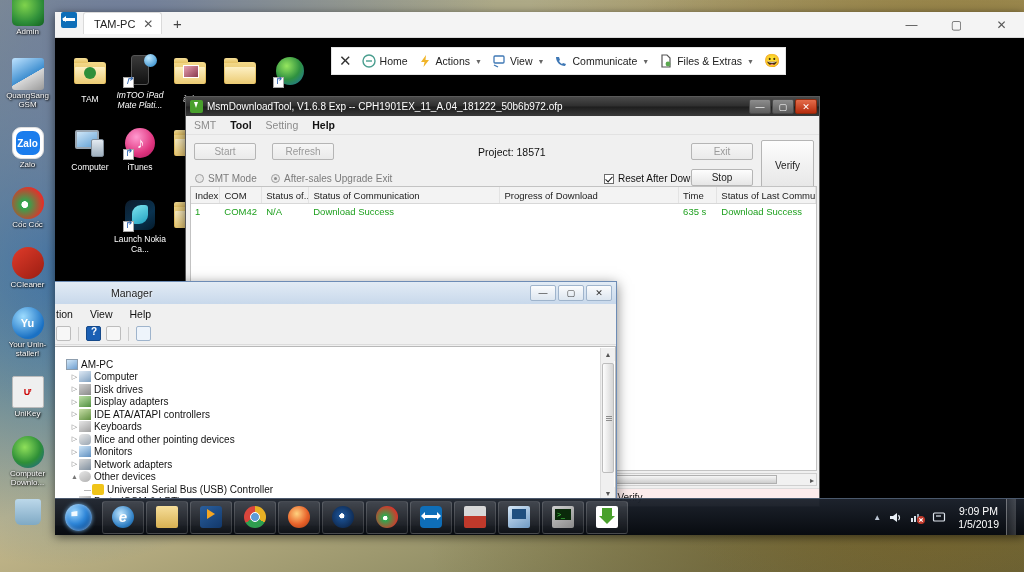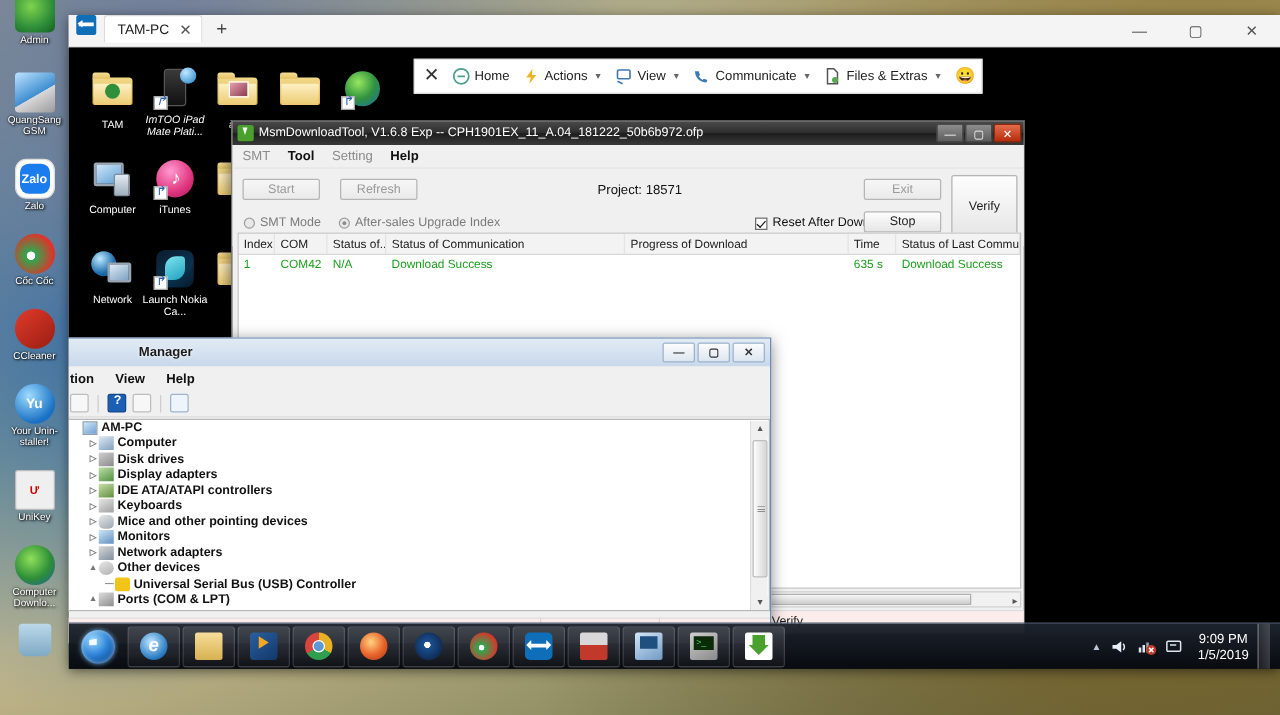--- a/index.html
+++ b/index.html
@@ -213,21 +213,21 @@
   .dm-tools {
     height: 22px; display: flex; align-items: center; gap: 5px;
     padding-left: 5px; background: #f0f0f0; border-bottom: 1px solid #dcdcdc;
   }
   .dm-tbtn { width: 15px; height: 15px; border: 1px solid #bdbdbd; background: #f7f7f7; border-radius: 2px; position: relative; }
   .dm-tbtn.q { background: #1a5fb4; border-color: #15498a; }
   .dm-tbtn.q::after { content: "?"; position: absolute; left: 4px; top: -1px; color: #fff; font-size: 10px; font-weight: bold; }
   .dm-sep { width: 1px; height: 14px; background: #cdcdcd; margin: 0 2px; }
 
   .dm-body { position: absolute; left: 2px; top: 64px; width: 563px; height: 154px; background: #fff; border: 1px solid #b8b8b8; overflow: hidden; }
-  .dm-tree { padding: 0 0 0 3px; }
+  .dm-tree { padding: 11px 0 0 3px; }
   .dm-node { display: flex; align-items: center; height: 12.5px; font-size: 10px; color: #111; white-space: nowrap; }
   .dm-node .ex { width: 9px; text-align: center; font-size: 7px; color: #777; flex: none; }
   .dm-node .ni { width: 12px; height: 11px; margin-right: 3px; flex: none; position: relative; }
   .dm-node.l2 { padding-left: 13px; }
   .dm-vscroll { position: absolute; right: 1px; top: 1px; width: 14px; height: 152px; background: #f0f0f0; border-left: 1px solid #ddd; }
   .dm-vscroll .up, .dm-vscroll .dn { position: absolute; left: 0; width: 14px; height: 13px; font-size: 7px; color: #555; display: flex; align-items: center; justify-content: center; background: #f0f0f0; }
   .dm-vscroll .up { top: 0; } .dm-vscroll .dn { bottom: 0; }
   .dm-vscroll .th { position: absolute; left: 1px; top: 15px; width: 12px; height: 110px; background: linear-gradient(to right,#fdfdfd,#d6d6d6); border: 1px solid #bdbdbd; border-radius: 2px; }
   .dm-vscroll .th::after { content:""; position:absolute; left:3px; top:52px; width:6px; height:5px;
     background: repeating-linear-gradient(to bottom,#8d8d8d 0 1px,transparent 1px 2px); }
@@ -459,27 +459,20 @@
         <div class="glyph">
           <div class="folder">
               <div class="back"></div>
               <div class="tab"></div>
               <div class="front"></div>
             </div>
         </div>
         <div class="lbl">gh</div>
       </div>
 
-      <div class="ricon" style="left:4px;top:160px;">
-        <div class="glyph">
-          <div style="position:absolute;left:0px;top:3px;width:20px;height:20px;border-radius:50%;background:radial-gradient(circle at 35% 30%,#bfe9ff,#1d6fae 60%,#0f4673)"></div>
-          <div style="position:absolute;left:13px;top:12px;width:19px;height:16px;background:linear-gradient(150deg,#dce9f5,#7fa2c2);border:2px solid #97a4b2;border-radius:2px"></div>
-        </div>
-        <div class="lbl">Network</div>
-      </div>
 
       <div class="ricon" style="left:54px;top:160px;">
         <div class="glyph">
           <div style="position:absolute;left:2px;top:2px;width:30px;height:30px;border-radius:7px;background:linear-gradient(145deg,#0d1c2c,#0a3350 60%,#041a2b)"></div>
           <div style="position:absolute;left:9px;top:7px;width:16px;height:19px;border-radius:9px 3px 9px 3px;background:linear-gradient(150deg,#7fe6f0,#1f9fbf)"></div>
           <div class="shortcut-arrow"></div>
         </div>
         <div class="lbl">Launch Nokia Ca...</div>
       </div>
 
@@ -620,21 +613,21 @@
           <div class="proj" style="left:292px;top:11px;">Project: 18571</div>
           <div class="btn dis" style="left:505px;top:8px;width:62px;height:17px;">Exit</div>
           <div class="btn" style="left:575px;top:5px;width:53px;height:50px;">Verify</div>
 
           <div class="radio-row" style="left:9px;top:38px;">
             <span class="rd"></span>
             <span>SMT Mode</span>
           </div>
           <div class="radio-row" style="left:85px;top:38px;">
             <span class="rd on"></span>
-            <span>After-sales Upgrade Index</span>
+            <span>After-sales Upgrade Exit</span>
           </div>
 
           <div class="chk-row" style="left:418px;top:38px;">
             <span class="cb on"></span>
             <span>Reset After Download</span>
           </div>
           <div class="btn" style="left:505px;top:34px;width:62px;height:17px;">Stop</div>
         </div>
 
         <div class="msm-table">
@@ -663,21 +656,21 @@
           <div class="arr">▸</div>
         </div>
 
         <div class="msm-status">
           <div class="cell" style="width:200px;text-align:center">Downloading...</div>
           <div class="cell" style="width:150px;text-align:center">Internet/Online</div>
           <div class="cell" style="width:140px;text-align:center;border-right:none">Readback Verify</div>
         </div>
       </div>
 
-      <div class="devmgr" style="left:-5px;top:232px;font-weight:bold;">
+      <div class="devmgr" style="left:-5px;top:243px;">
         <div class="dm-title">
           <span class="t">Manager</span>
           <span class="dm-wc">
             <span>—</span>
             <span>▢</span>
             <span>✕</span>
           </span>
         </div>
 
         <div class="dm-menu">

